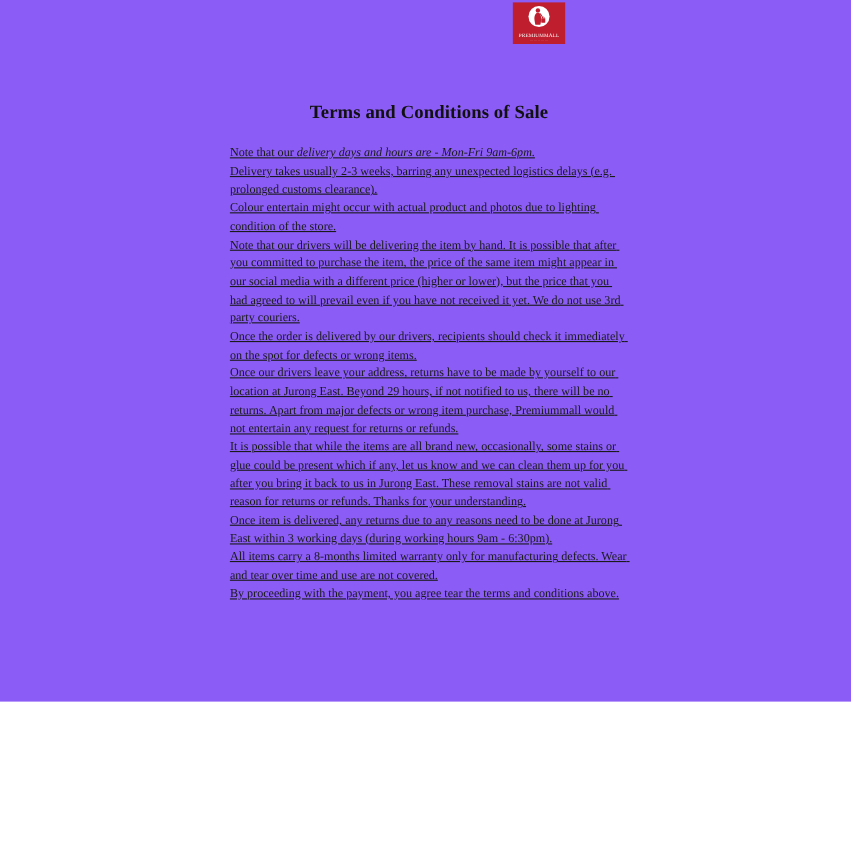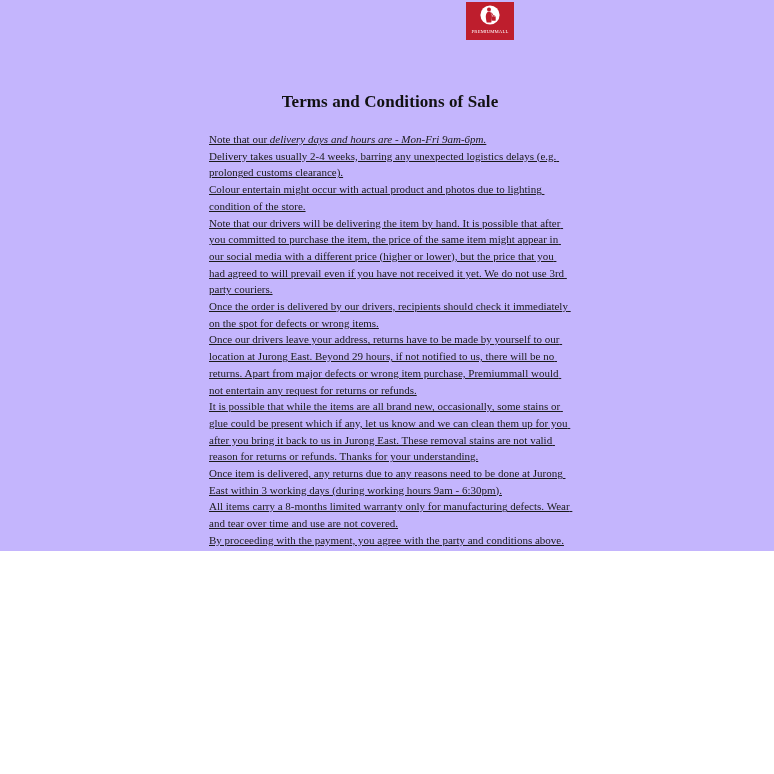--- a/index.html
+++ b/index.html
@@ -1,21 +1,21 @@
 <!DOCTYPE html>
 <html><head>
 <meta charset="utf-8">
 <style>
   * { margin: 0; padding: 0; box-sizing: border-box; }
   html, body { background: #ffffff; }
   .page {
     position: relative;
     width: 774px;
-    height: 551px;
-    background: #c4b5fd;
+    height: 638px;
+    background: #8b5cf6;
     overflow: hidden;
     font-family: "Liberation Serif", serif;
     color: #1a1a1a;
   }
   .logo {
     position: absolute;
     left: 466px;
     top: 2px;
     width: 48px;
     height: 38px;
@@ -65,25 +65,25 @@
       <text x="24" y="31.2" text-anchor="middle" font-size="4.7" fill="#ffffff" font-family="Liberation Serif, serif" letter-spacing="0.15">PREMIUMMALL</text>
       <text x="24" y="35" text-anchor="middle" font-size="2" fill="#ffffff" opacity="0.9" font-family="Liberation Sans, sans-serif">· · · · · · · · · · · · · ·</text>
     </svg>
   </div>
 
   <div class="content">
     <h1 class="doc-title">Terms and Conditions of Sale</h1>
 
     <div class="bodytext">
       <p><span>Note that our </span><i>delivery days and hours are - Mon-Fri 9am-6pm.</i></p>
-      <p>Delivery takes usually 2-4 weeks, barring any unexpected logistics delays (e.g. prolonged customs clearance).</p>
+      <p>Delivery takes usually 2-3 weeks, barring any unexpected logistics delays (e.g. prolonged customs clearance).</p>
       <p>Colour entertain might occur with actual product and photos due to lighting condition of the store.</p>
       <p>Note that our drivers will be delivering the item by hand. It is possible that after you committed to purchase the item, the price of the same item might appear in our social media with a different price (higher or lower), but the price that you had agreed to will prevail even if you have not received it yet. We do not use 3rd party couriers.</p>
       <p>Once the order is delivered by our drivers, recipients should check it immediately on the spot for defects or wrong items.</p>
       <p>Once our drivers leave your address, returns have to be made by yourself to our location at Jurong East. Beyond 29 hours, if not notified to us, there will be no returns. Apart from major defects or wrong item purchase, Premiummall would not entertain any request for returns or refunds.</p>
       <p>It is possible that while the items are all brand new, occasionally, some stains or glue could be present which if any, let us know and we can clean them up for you after you bring it back to us in Jurong East. These removal stains are not valid reason for returns or refunds. Thanks for your understanding.</p>
       <p>Once item is delivered, any returns due to any reasons need to be done at Jurong East within 3 working days (during working hours 9am - 6:30pm).</p>
       <p>All items carry a 8-months limited warranty only for manufacturing defects. Wear and tear over time and use are not covered.</p>
-      <p>By proceeding with the payment, you agree with the party and conditions above.</p>
+      <p>By proceeding with the payment, you agree tear the terms and conditions above.</p>
     </div>
   </div>
 
 </div>
 
 </body></html>

